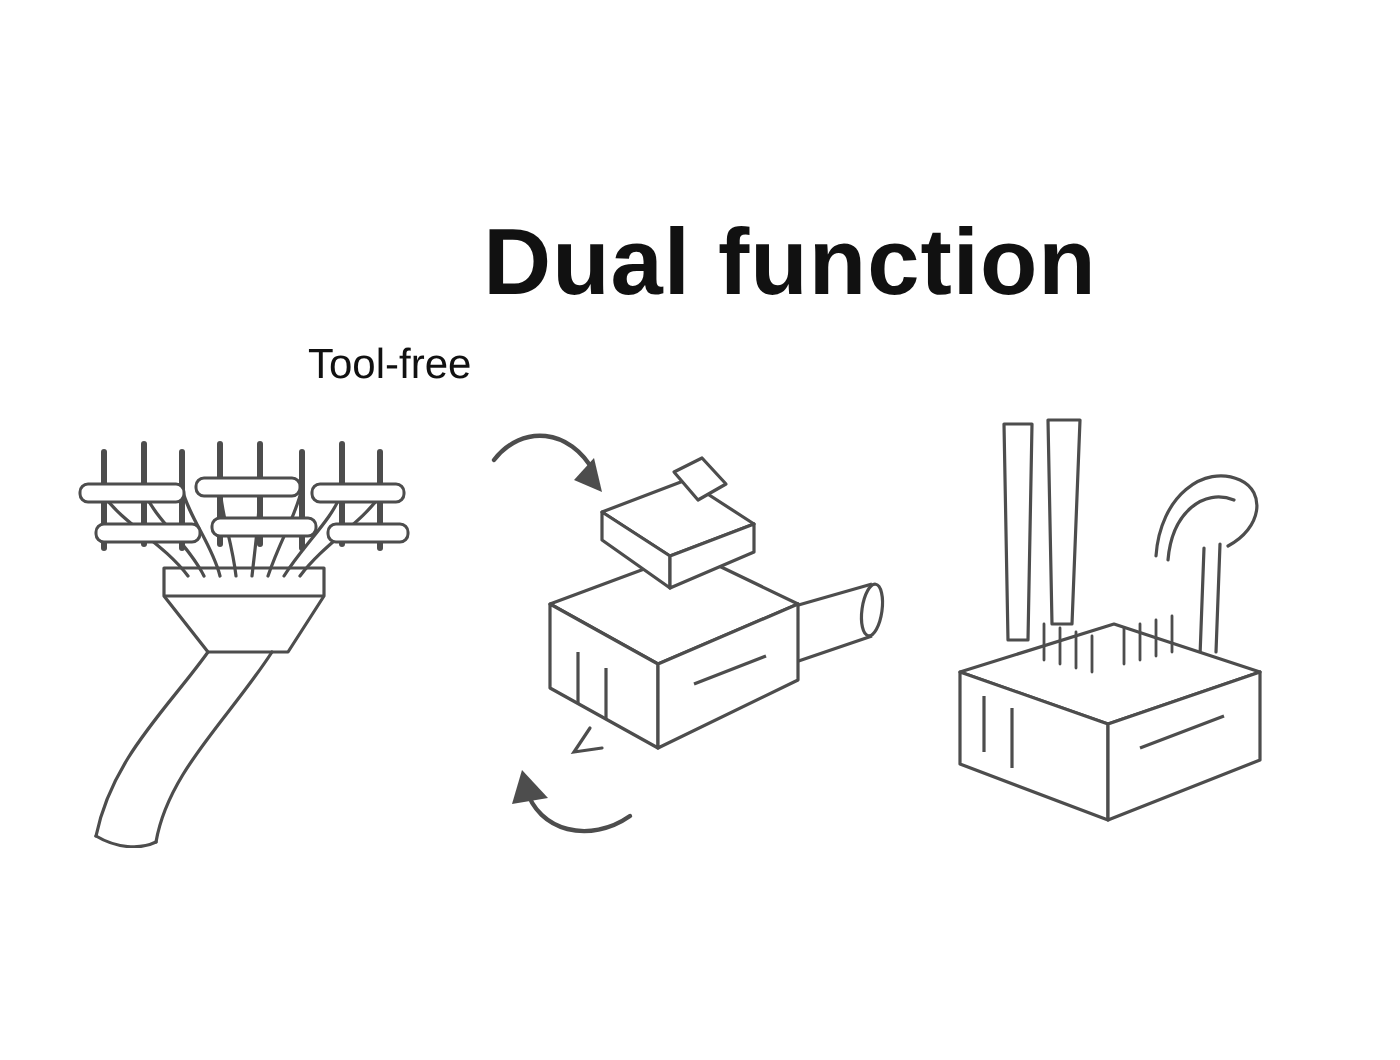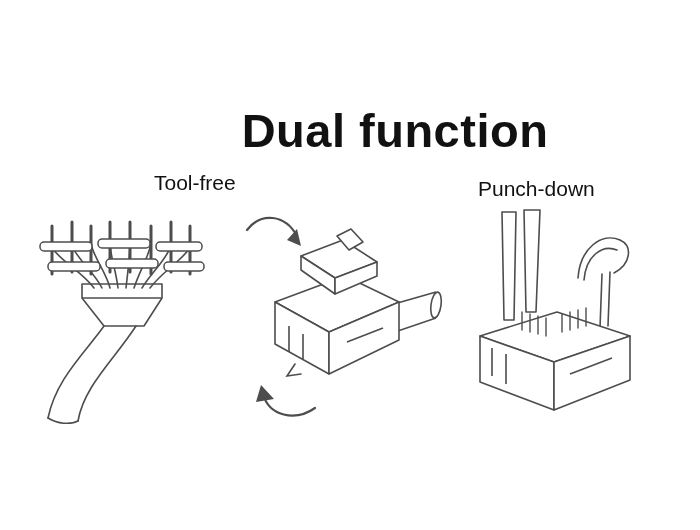--- a/index.html
+++ b/index.html
@@ -41,21 +41,20 @@
   #illus-right  { left: 462px; top: 206px; }
 </style>
 </head>
 <body>
 
 <div class="canvas">
 
   <div class="title">Dual function</div>
 
   <div class="sub-label label-left">Tool-free</div>
-  <div class="sub-label label-right">Punch-down</div>
 
   <svg id="illus-left" class="illus" width="180" height="212" viewBox="0 0 180 212">
 
     <g stroke="#4d4d4d" stroke-width="1.6" fill="none" stroke-linecap="round">
       <path d="M62,76 C50,60 30,50 20,36"></path>
       <path d="M70,76 C62,60 46,48 40,34"></path>
       <path d="M78,76 C74,60 62,46 59,32"></path>
       <path d="M86,76 C84,58 78,44 78,30"></path>
       <path d="M94,76 C96,58 98,44 98,30"></path>
       <path d="M102,76 C108,58 116,46 119,32"></path>

